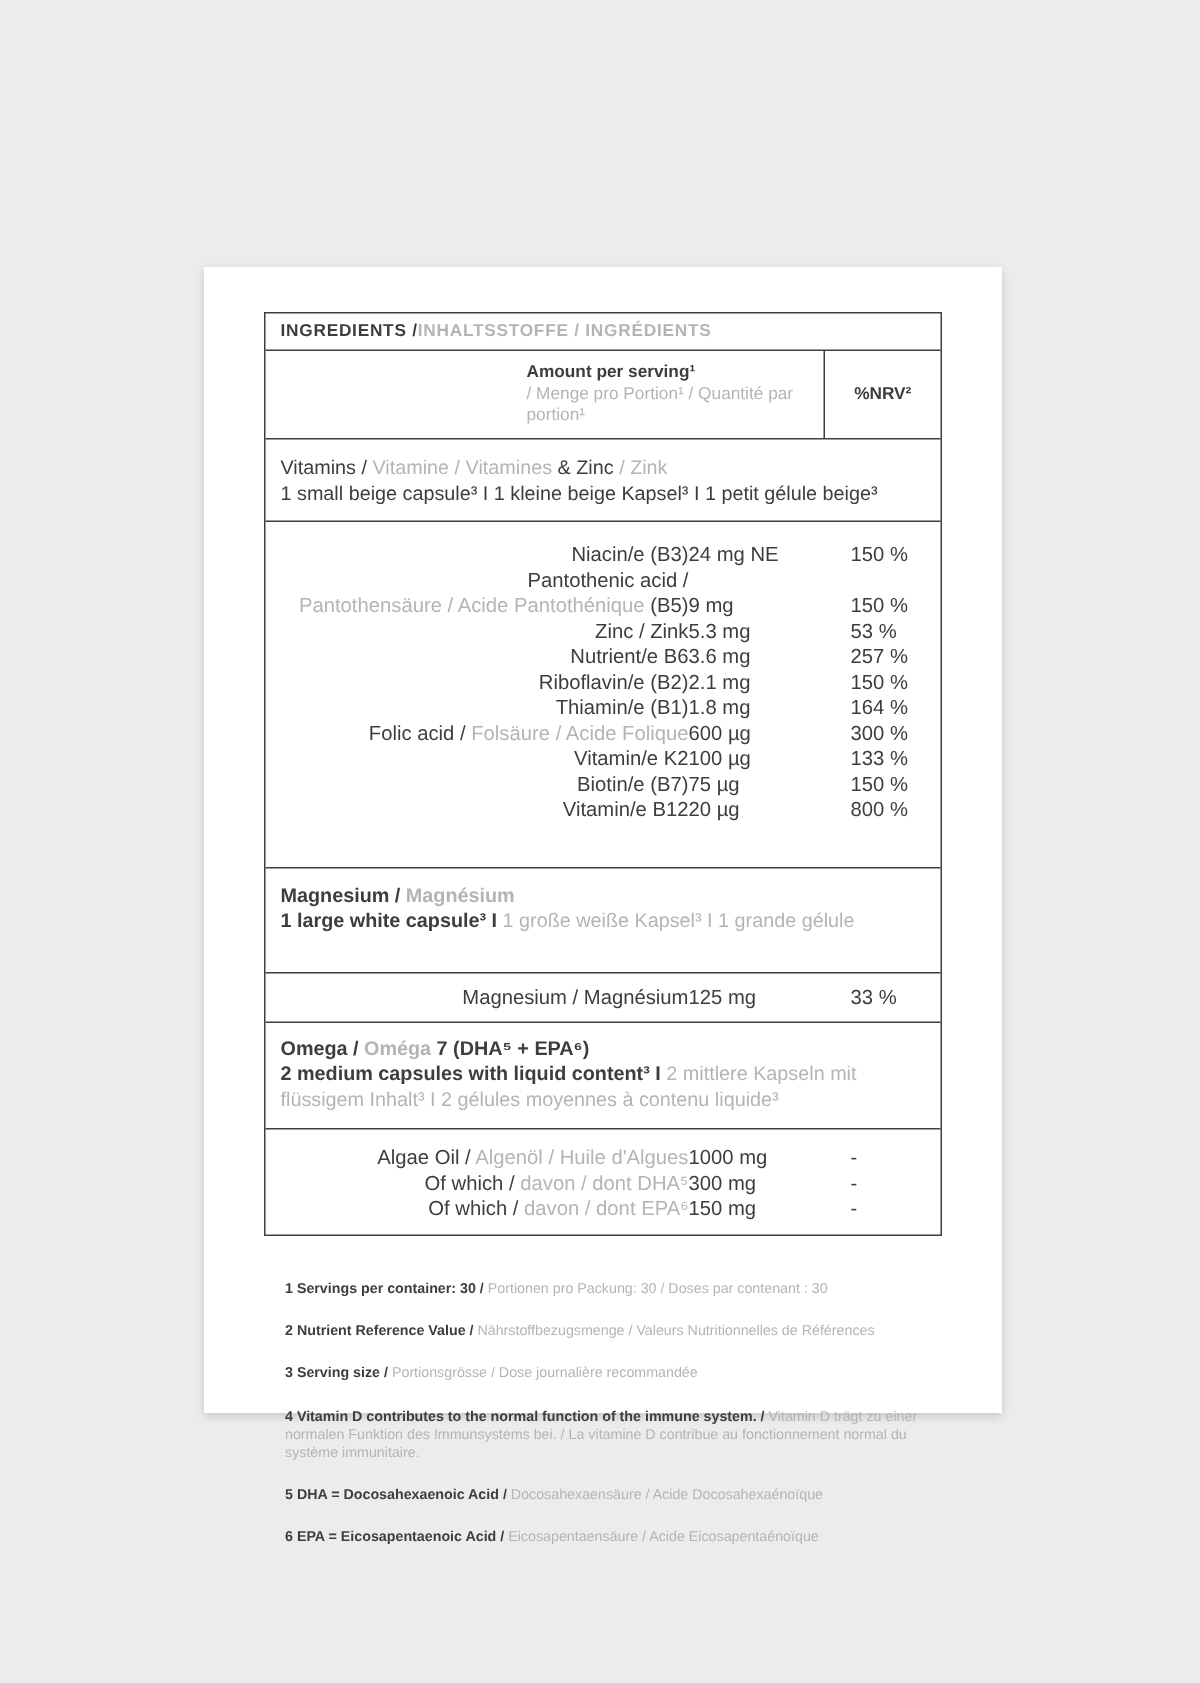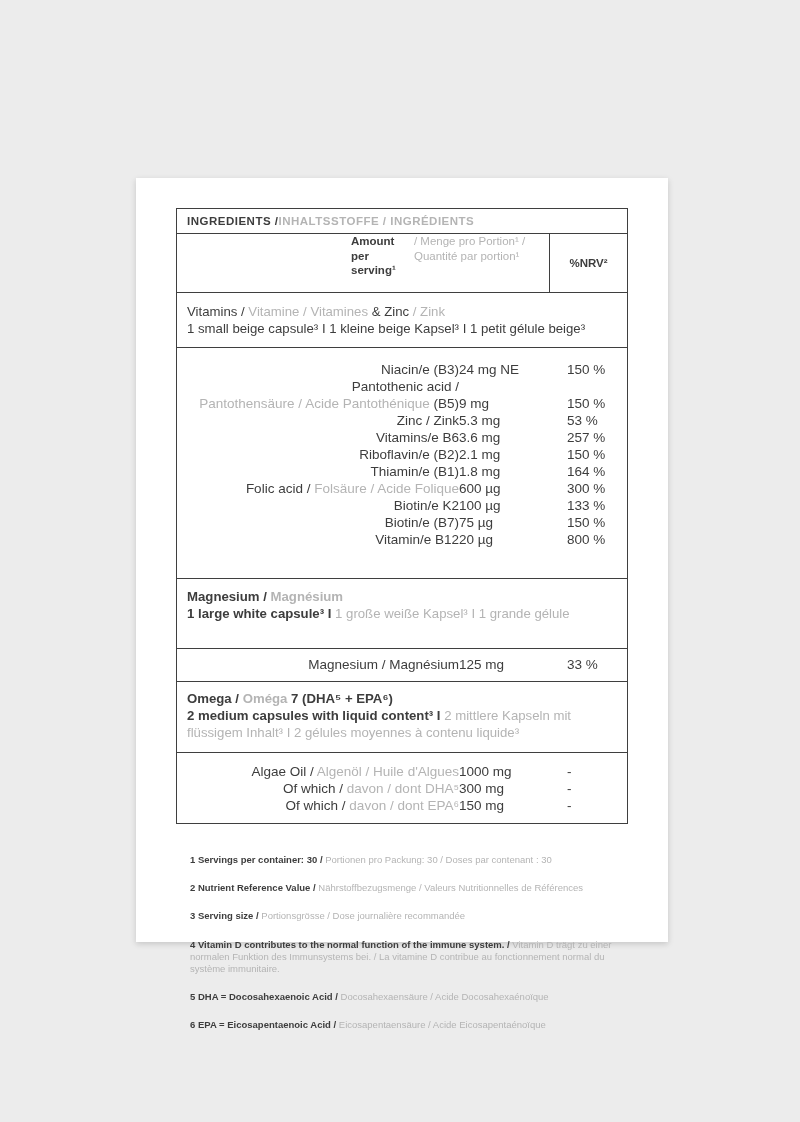--- a/index.html
+++ b/index.html
@@ -26,21 +26,21 @@
 
   .row-title{
     height:25px;display:flex;align-items:center;padding:0 10px;
     font-size:11.5px;font-weight:700;letter-spacing:.5px;white-space:nowrap;
   }
   .row-colhead{height:59px;display:flex;align-items:stretch;}
   .colhead-spacer{flex:1;}
   .amount-head{
     width:198px;box-sizing:border-box;padding-right:12px;
     font-size:11.5px;line-height:14.5px;
-    display:flex;justify-content:center;
+    display:flex;flex-direction:column;justify-content:center;
   }
   .nrv-head{
     width:78px;box-sizing:border-box;border-left:1.5px solid #3f3f3f;
     display:flex;align-items:center;justify-content:center;
     font-size:11.5px;font-weight:700;
   }
 
   .section{padding:0 10px;font-size:13.2px;line-height:17px;}
   .section .line{white-space:nowrap;}
   [data-section="vitamins-header"]{height:55px;padding-top:10px;}
@@ -106,21 +106,21 @@
           </div>
           <div class="vrow">
             <div class="c-name">
               <div class="line"><span class="t-dark">Zinc / Zink</span></div>
             </div>
             <div class="c-amount t-dark">5.3 mg</div>
             <div class="c-nrv t-dark">53 %</div>
           </div>
           <div class="vrow">
             <div class="c-name">
-              <div class="line"><span class="t-dark">Vitamins/e B6</span></div>
+              <div class="line"><span class="t-dark">Nutrient/e B6</span></div>
             </div>
             <div class="c-amount t-dark">3.6 mg</div>
             <div class="c-nrv t-dark">257 %</div>
           </div>
           <div class="vrow">
             <div class="c-name">
               <div class="line"><span class="t-dark">Riboflavin/e (B2)</span></div>
             </div>
             <div class="c-amount t-dark">2.1 mg</div>
             <div class="c-nrv t-dark">150 %</div>
@@ -134,21 +134,21 @@
           </div>
           <div class="vrow">
             <div class="c-name">
               <div class="line"><span class="t-dark">Folic acid / </span><span class="t-gray">Folsäure / Acide Folique</span></div>
             </div>
             <div class="c-amount t-dark">600 µg</div>
             <div class="c-nrv t-dark">300 %</div>
           </div>
           <div class="vrow">
             <div class="c-name">
-              <div class="line"><span class="t-dark">Biotin/e K2</span></div>
+              <div class="line"><span class="t-dark">Vitamin/e K2</span></div>
             </div>
             <div class="c-amount t-dark">100 µg</div>
             <div class="c-nrv t-dark">133 %</div>
           </div>
           <div class="vrow">
             <div class="c-name">
               <div class="line"><span class="t-dark">Biotin/e (B7)</span></div>
             </div>
             <div class="c-amount t-dark">75 µg</div>
             <div class="c-nrv t-dark">150 %</div>

